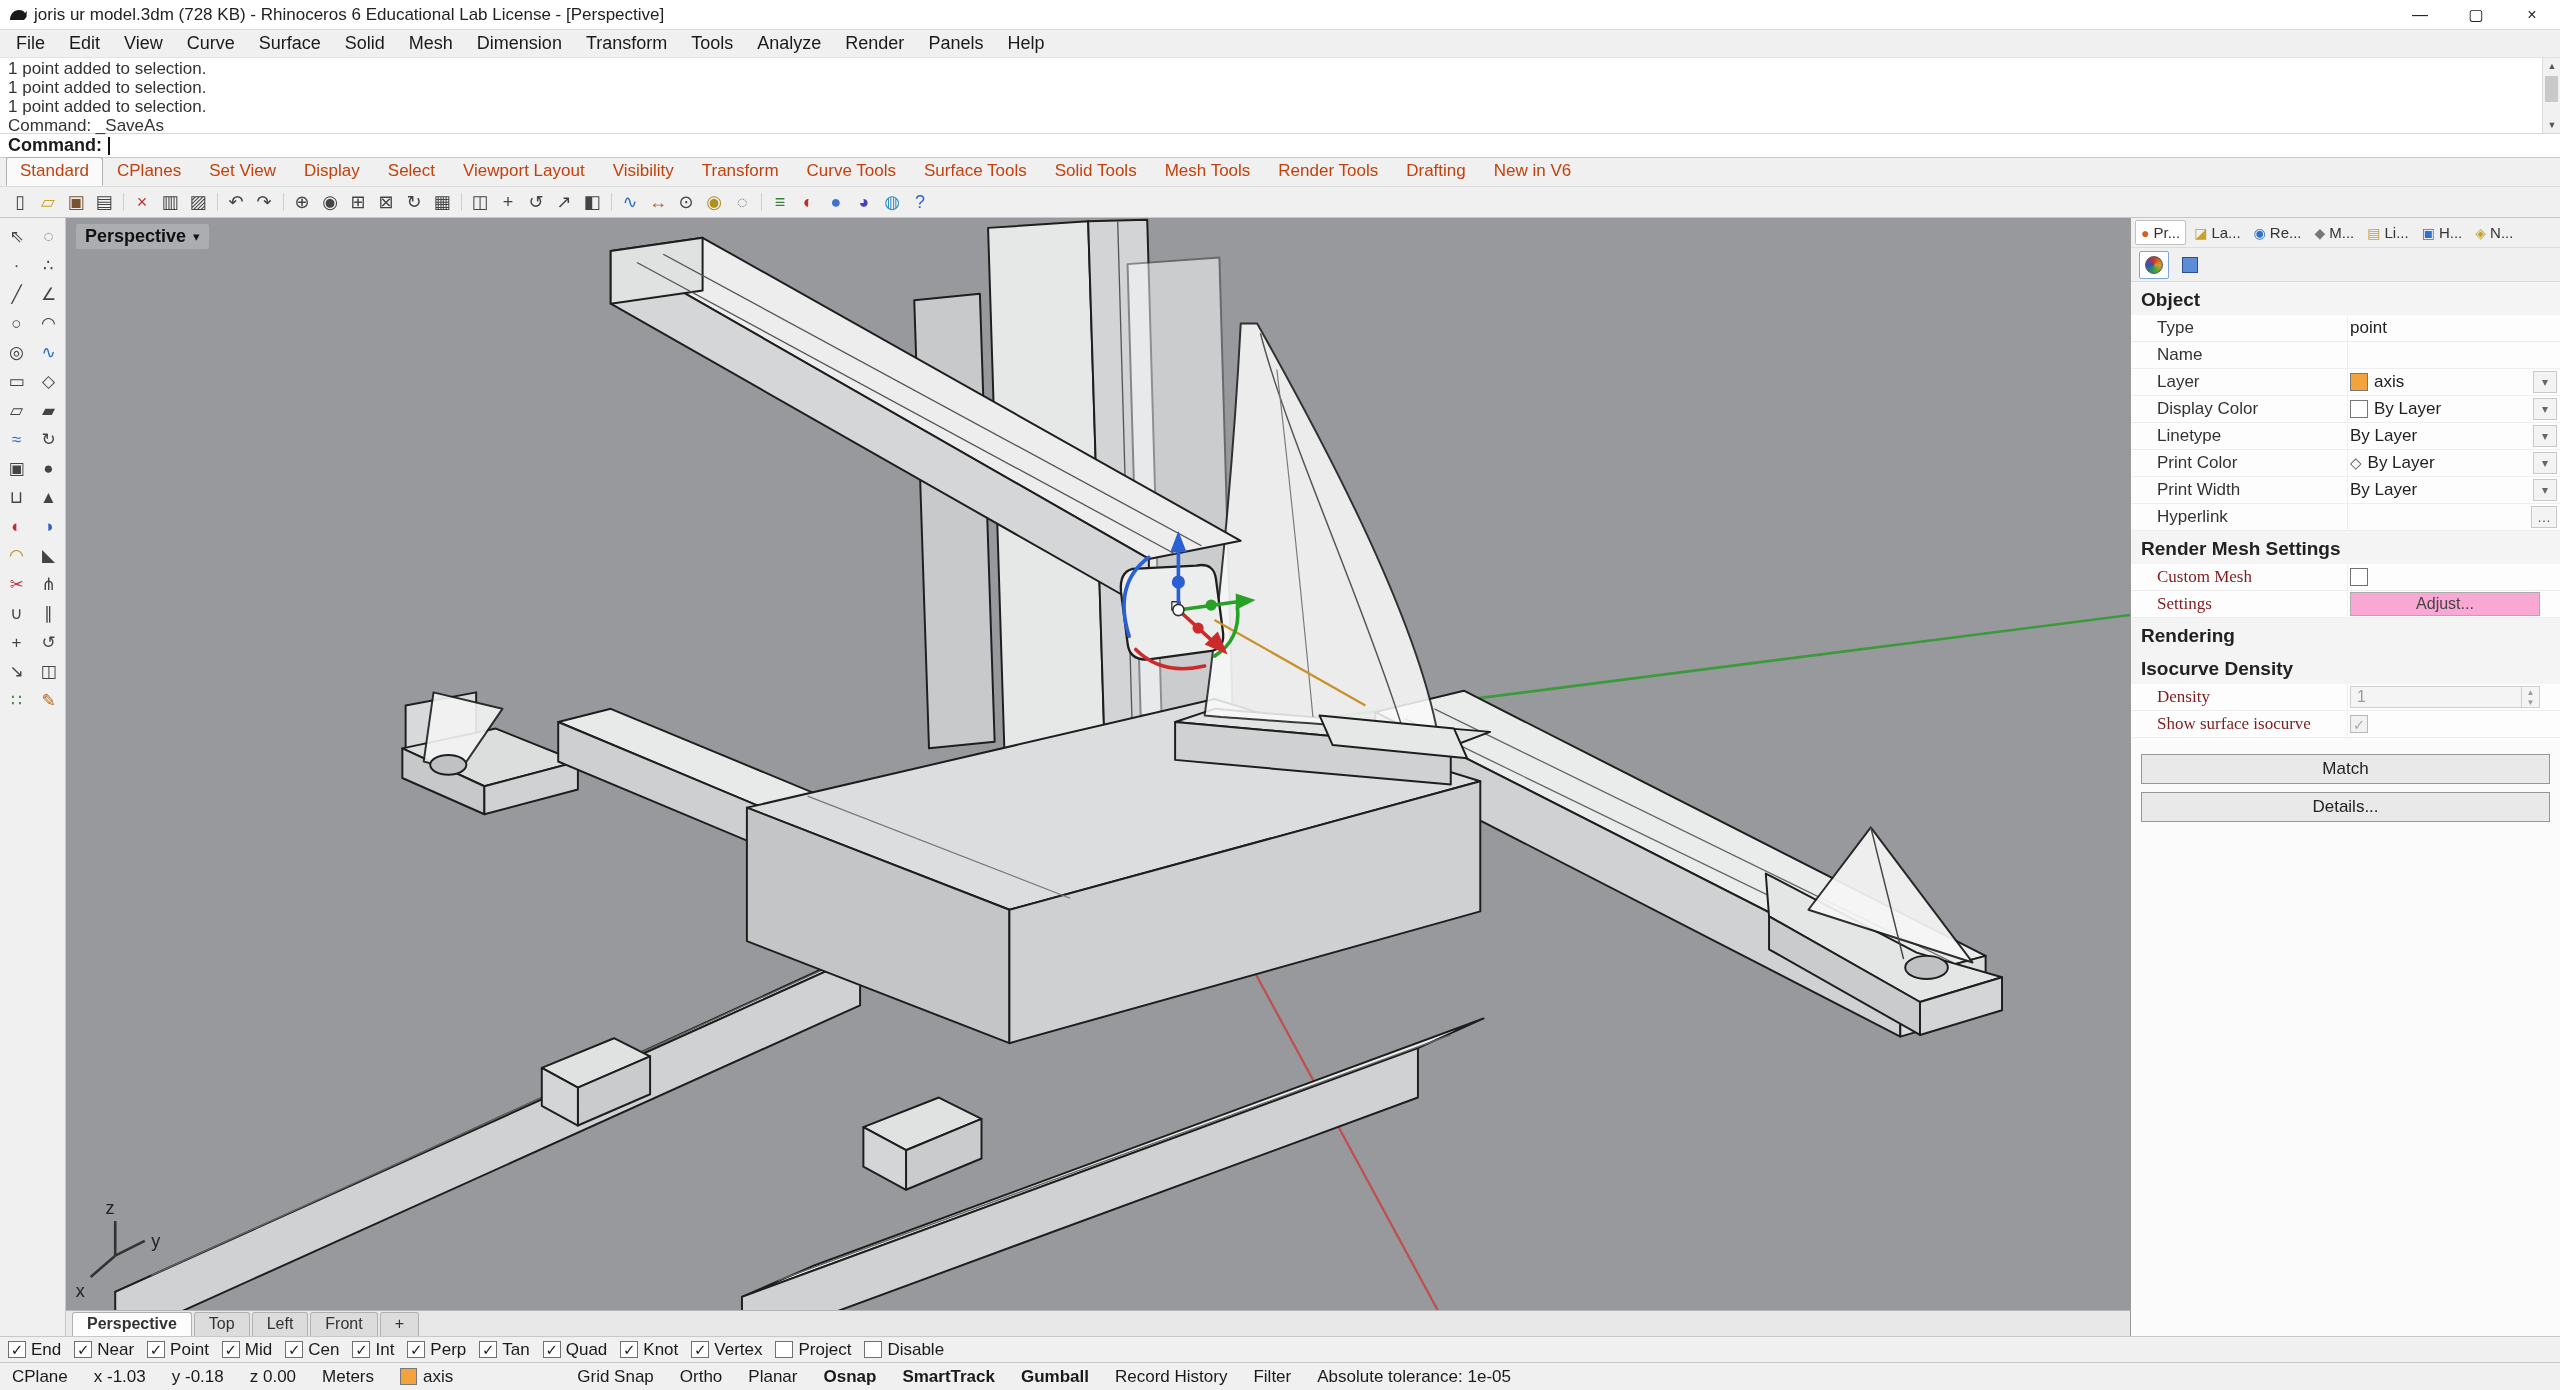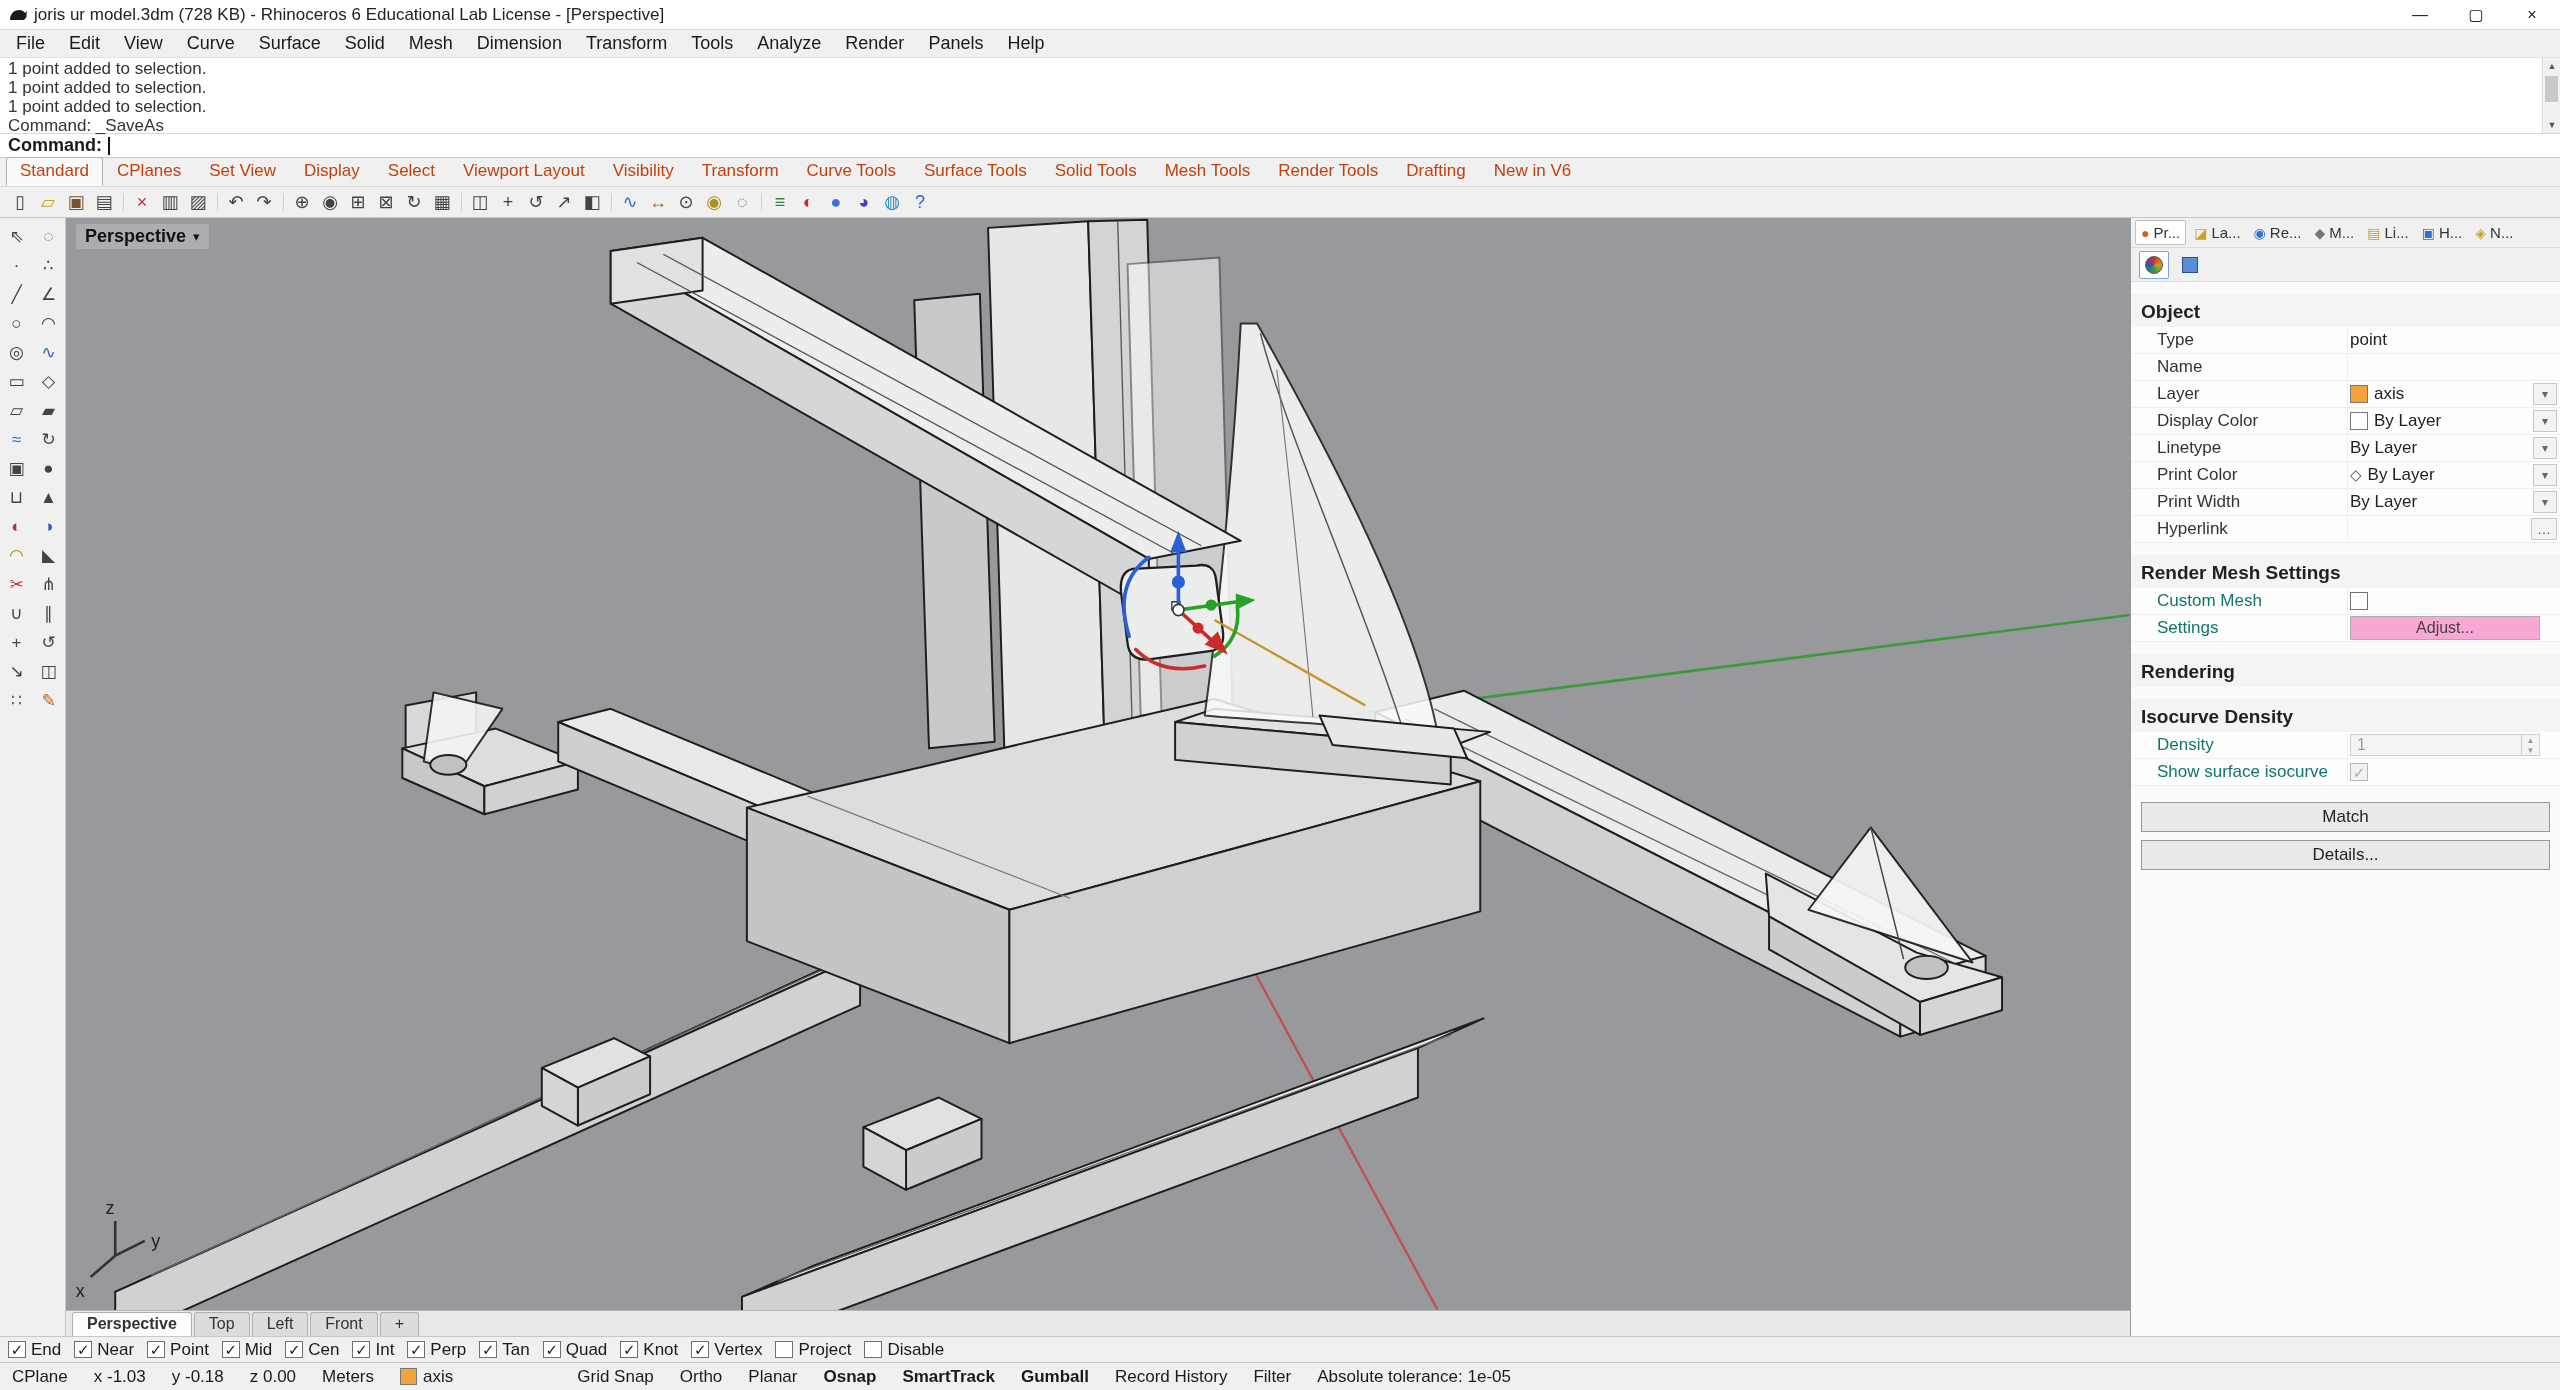--- a/index.html
+++ b/index.html
@@ -66,25 +66,25 @@
   .ptab { display:flex; align-items:center; gap:4px; padding:3px 5px; border-radius:2px; font-size:15px; color:#333; white-space:nowrap; }
   .ptab.active { background:#ffffff; border:1px solid #c0c0c0; }
   .ptab-icon { font-size:14px; line-height:1; }
   .subtab-row { height:34px; flex:0 0 34px; display:flex; align-items:center; gap:6px; padding:0 8px; background:#f0f0f0; border-bottom:1px solid #dcdcdc; }
   .subtab { width:30px; height:28px; display:flex; align-items:center; justify-content:center; border:1px solid transparent; border-radius:2px; }
   .subtab.active { background:#ffffff; border-color:#7da7d8; }
   .ball-icon { width:18px; height:18px; border-radius:50%; background:conic-gradient(#d03030,#d0a020,#30a040,#3050c0,#d03030); border:1px solid #555; }
   .cube-icon { width:16px; height:16px; background:#5b8dd6; border:1px solid #2b4f8f; }
 
   .panel-scroll { flex:1 1 auto; overflow:hidden; background:#fbfbfb; }
-  .psection-header { padding:7px 10px 4px 10px; font-size:19px; font-weight:bold; color:#222; background:#f4f4f4;margin-top:12px; }
+  .psection-header { padding:7px 10px 4px 10px; font-size:19px; font-weight:bold; color:#222; background:#f4f4f4; }
   .pgrid { background:#fdfdfd; }
   .prow { height:27px; display:flex; align-items:center; border-bottom:1px solid #eeeeee; position:relative; }
   .plabel { width:216px; flex:0 0 216px; padding-left:26px; font-size:17px; color:#333; white-space:nowrap; overflow:hidden; }
-  .plabel.dim { color:#0f766e; }
+  .plabel.dim { color:#7f1d1d;font-family:Liberation Serif, serif; }
   .pvalue { flex:1 1 auto; display:flex; align-items:center; gap:6px; font-size:17px; color:#222; min-width:0; padding-left:2px; border-left:1px solid #efefef; height:100%; }
   .pvalue.dim { color:#9b9b9b; }
   .drop { width:24px; height:22px; flex:0 0 24px; margin-right:3px; border:1px solid #c8c8c8; background:#f3f3f3; display:flex; align-items:center; justify-content:center; color:#666; }
   .drop::after { content:"▾"; font-size:12px; }
   .dots-btn { width:26px; height:22px; flex:0 0 26px; margin-right:3px; border:1px solid #c8c8c8; background:#f3f3f3; display:flex; align-items:center; justify-content:center; color:#555; }
   .dots-btn::after { content:"…"; font-size:14px; }
   .swatch-box { width:18px; height:18px; border:1px solid #777; flex:0 0 18px; background:#fff; }
   .diamond-glyph { color:#555; font-size:15px; }
   .checkbox { width:18px; height:18px; border:1px solid #707070; background:#fff; display:inline-flex; align-items:center; justify-content:center; color:#1a1a1a; flex:0 0 18px; }
   .checkbox.checked::after { content:"✓"; font-size:15px; line-height:1; }

